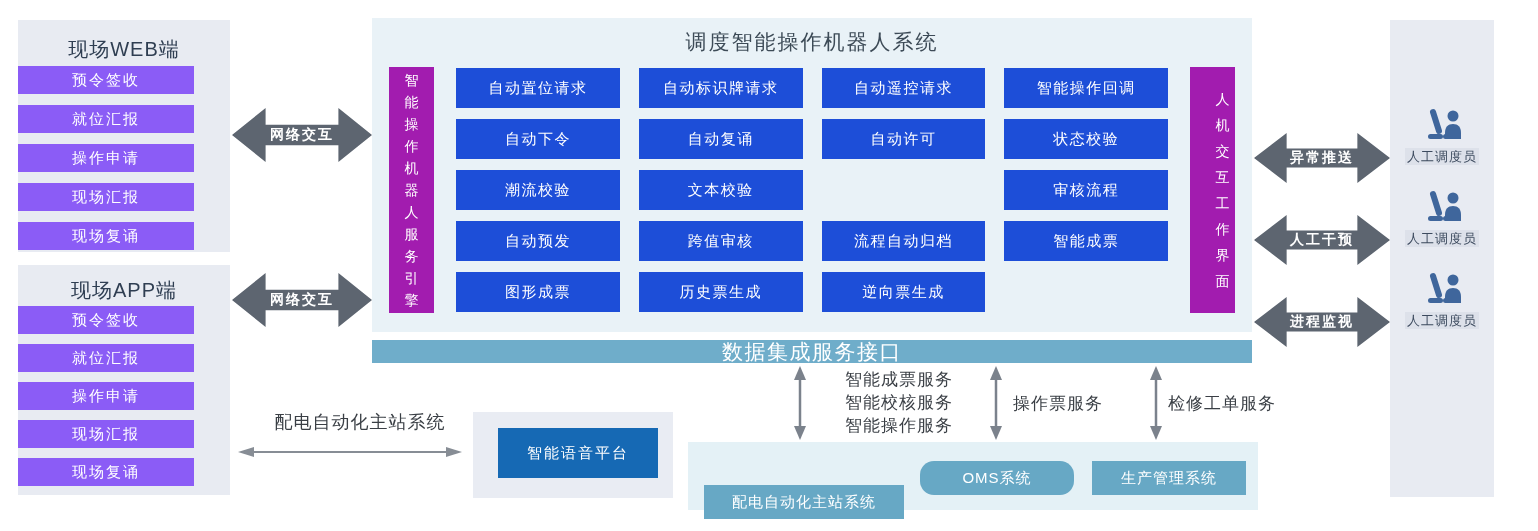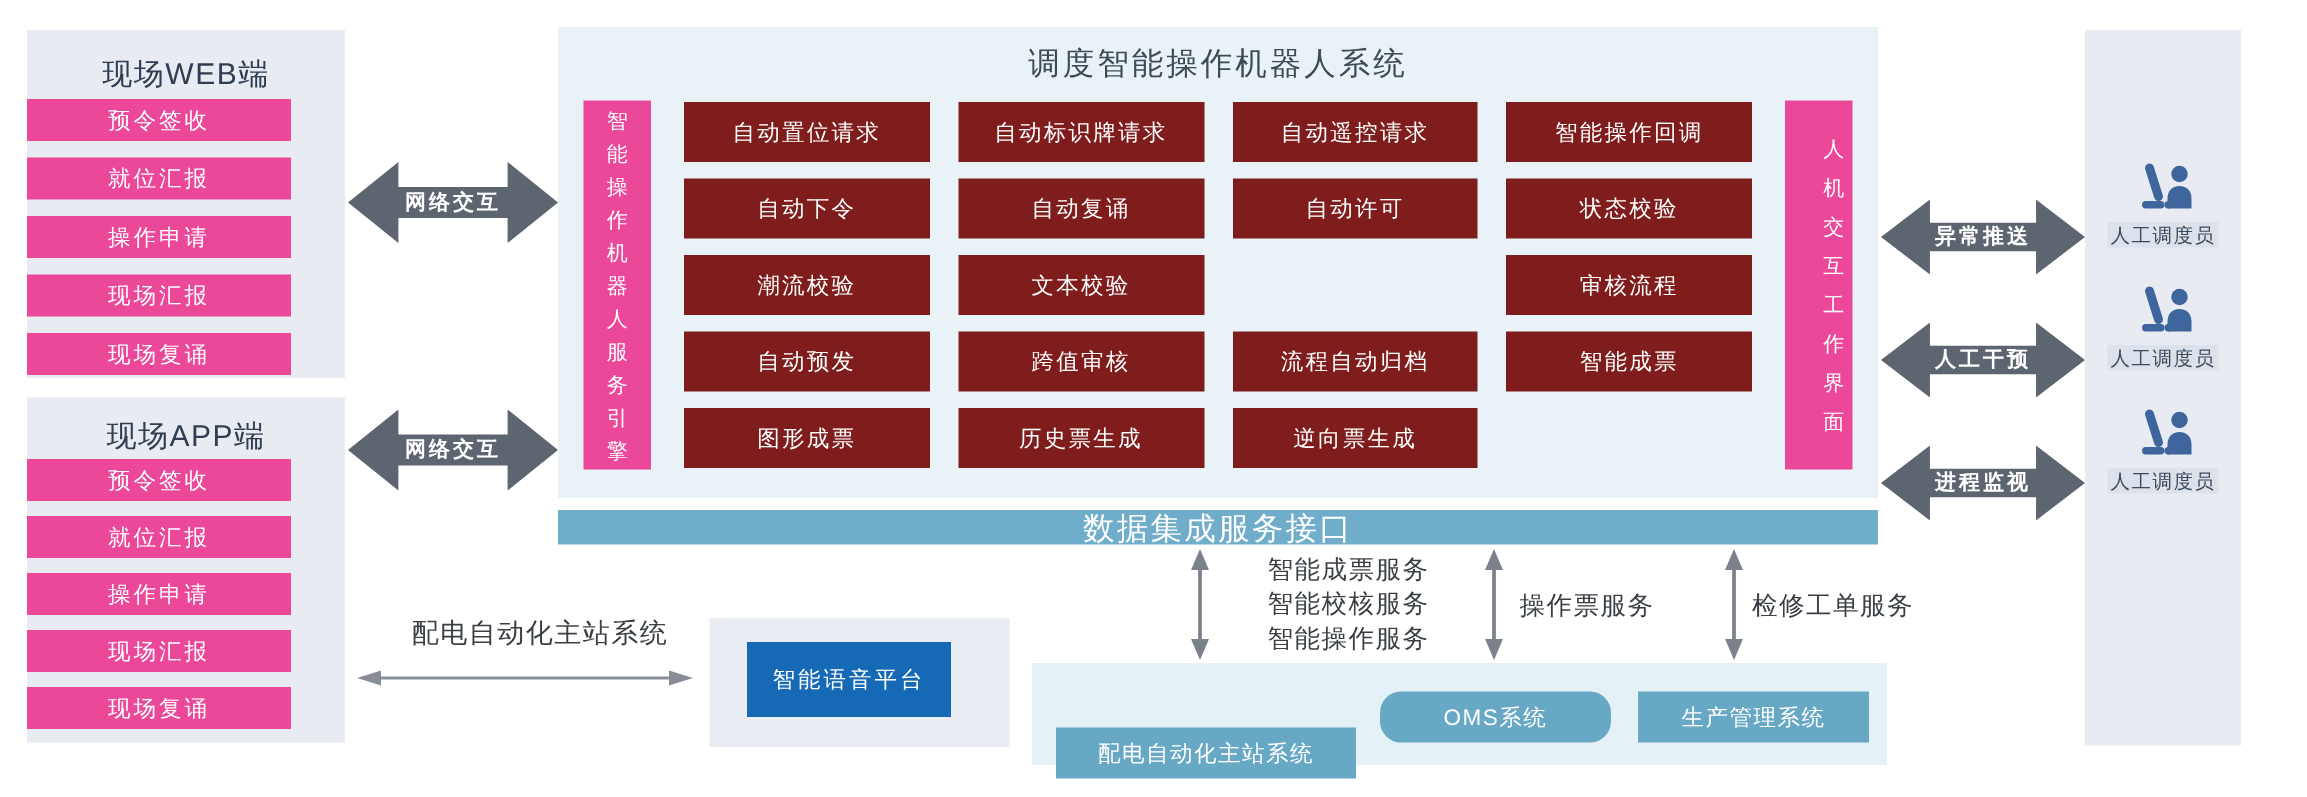--- a/index.html
+++ b/index.html
@@ -3,51 +3,51 @@
 <meta charset="utf-8">
 <style>
   * { margin:0; padding:0; box-sizing:border-box; }
   html,body { background:#fff; }
   body { font-family:"Liberation Sans","DejaVu Sans",sans-serif; }
   .stage { position:relative; width:1538px; height:531px; background:#fff; overflow:hidden; }
 
   
   .side-panel { position:absolute; left:18px; width:212px; background:#e8ebf2; }
   .side-panel .panel-title { text-align:center; font-size:20px; font-weight:500; color:#2f3e52; letter-spacing:1px; }
-  .side-item { position:absolute; left:18px; width:176px; height:28px; background:#ec4899; color:#fff;
+  .side-item { position:absolute; left:18px; width:176px; height:28px; background:#8b5cf6; color:#fff;
                font-size:15px; letter-spacing:2px; display:flex; align-items:center; justify-content:center; }
 
   
   .big-arrow { position:absolute; background:#5d6570; color:#fff; font-size:14px; font-weight:600;
                letter-spacing:2px; display:flex; align-items:center; justify-content:center;
                clip-path:polygon(0 50%,24% 0,24% 31%,76% 31%,76% 0,100% 50%,76% 100%,76% 69%,24% 69%,24% 100%); }
 
   
   .main-panel { position:absolute; left:372px; top:18px; width:880px; height:314px; background:#e9f2f7; }
   .main-title { position:absolute; left:372px; top:28px; width:880px; text-align:center;
                 font-size:21px; font-weight:500; color:#3d4b57; letter-spacing:2px; }
-  .vbar { position:absolute; top:67px; width:45px; height:246px; background:#ec4899; color:#fff;
+  .vbar { position:absolute; top:67px; width:45px; height:246px; background:#a21caf; color:#fff;
           display:flex; align-items:center; justify-content:center; font-size:14px; }
   .vbar span { display:block; width:1em; word-break:break-all; text-align:center; }
   .vbar-left { left:389px; } .vbar-left span { line-height:22px; }
   .vbar-right { left:1190px; } .vbar-right span { line-height:26px;margin-left:20px; }
   .module-grid { position:absolute; left:456px; top:68px; width:712px; height:245px;
                  display:grid; grid-template-columns:repeat(4,1fr); grid-template-rows:repeat(5,40px);
                  column-gap:19px; row-gap:11px; }
-  .cell { background:#7f1d1d; color:#fff; font-size:15px; letter-spacing:1.5px;
+  .cell { background:#1d4ed8; color:#fff; font-size:15px; letter-spacing:1.5px;
           display:flex; align-items:center; justify-content:center; }
   .cell.empty { visibility:hidden; }
 
   
   .bus-bar { position:absolute; left:372px; top:340px; width:880px; height:23px; background:#6fadca;
              color:#fff; font-size:21px; letter-spacing:1.5px; display:flex; align-items:center; justify-content:center; }
 
   
   .voice-panel { position:absolute; left:473px; top:412px; width:200px; height:86px; background:#e9ecf3; }
-  .voice-btn { position:absolute; left:498px; top:428px; width:136px; height:50px; background:#1669b4;
+  .voice-btn { position:absolute; left:498px; top:428px; width:160px; height:50px; background:#1669b4;
                color:#fff; font-size:15px; letter-spacing:2px; display:flex; align-items:center; justify-content:center; }
   .voice-label { position:absolute; left:250px; top:410px; width:220px; text-align:center;
                  font-size:18px; color:#3a3f45; letter-spacing:1px; }
   .svc-label { position:absolute; font-size:17px; color:#3a3f45; letter-spacing:1px; white-space:nowrap; }
   .ext-panel { position:absolute; left:688px; top:442px; width:570px; height:68px; background:#e4f1f6; }
   .ext-btn { position:absolute; top:461px; height:34px; background:#67a8c5; color:#fff; font-size:15px;
              letter-spacing:1px; display:flex; align-items:center; justify-content:center; }
 
   
   .right-panel { position:absolute; left:1390px; top:20px; width:104px; height:477px; background:#e8ebf2; }

